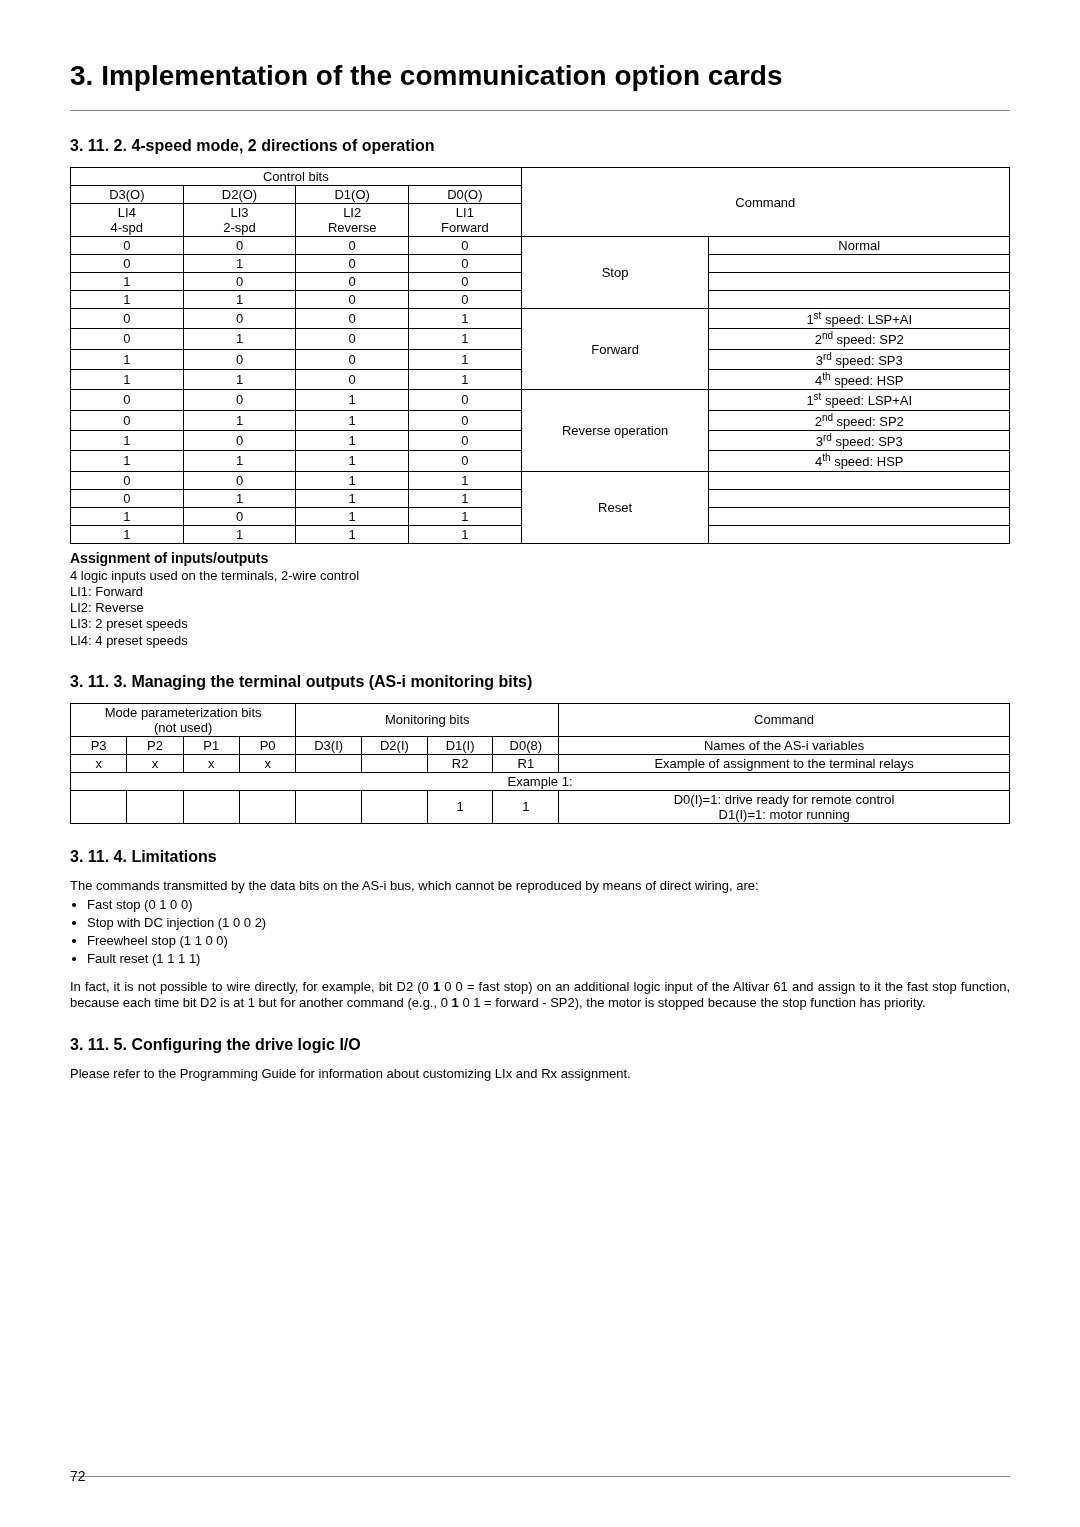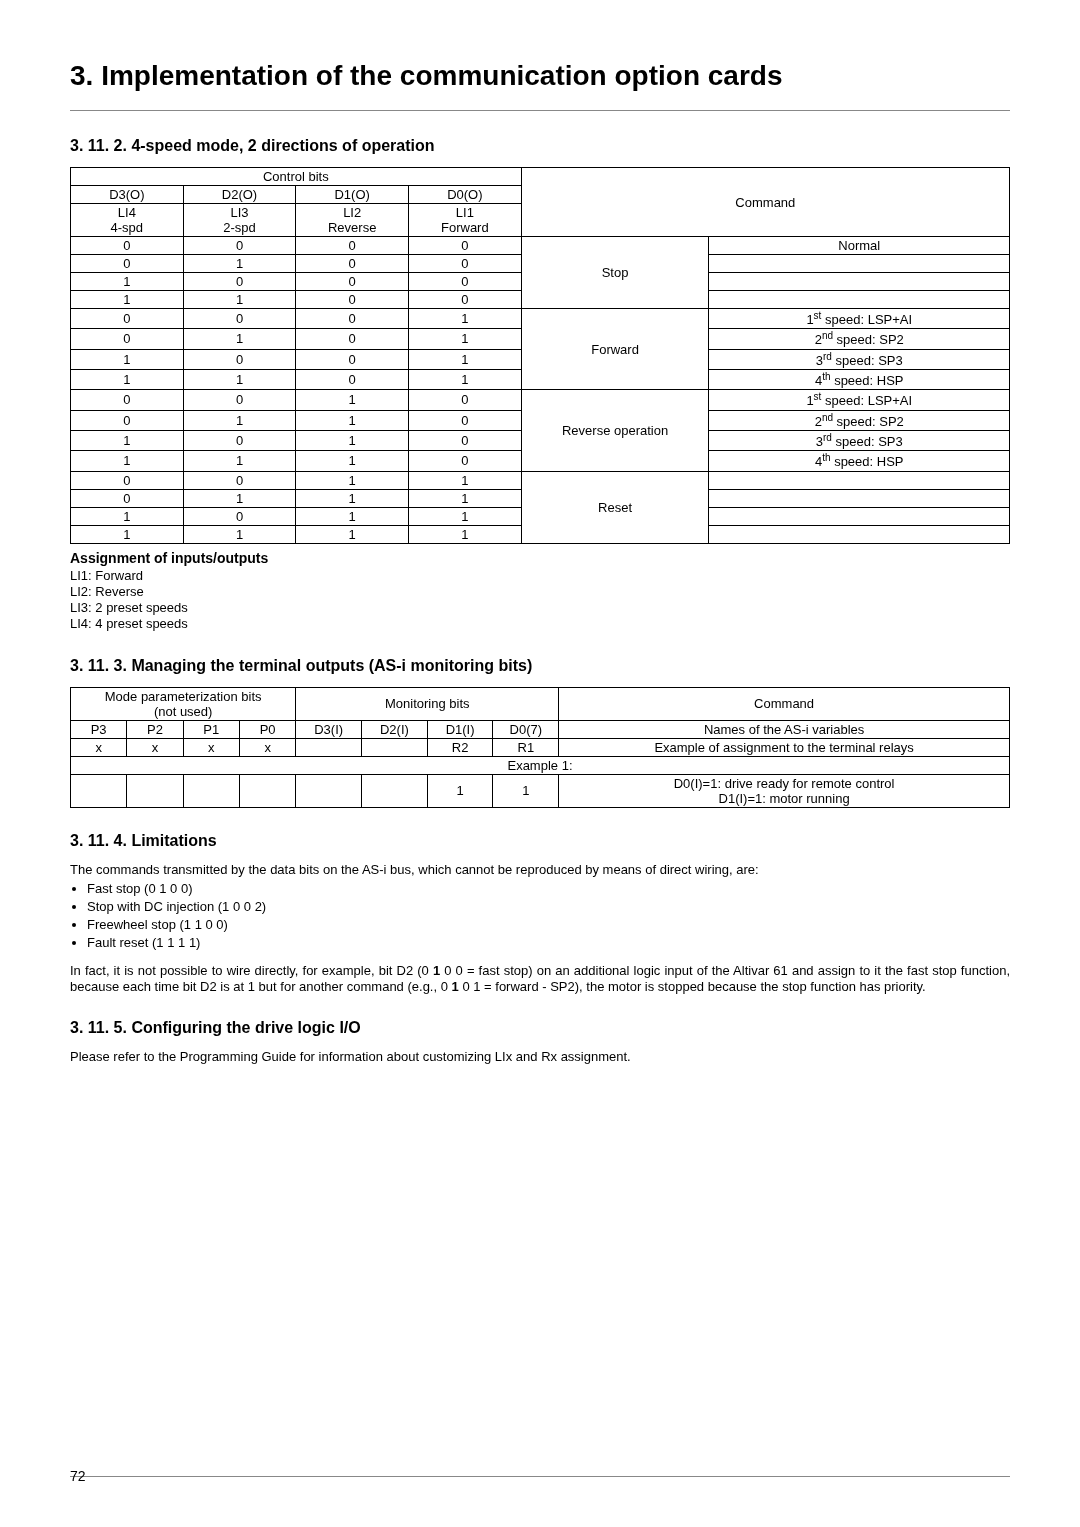--- a/index.html
+++ b/index.html
@@ -228,20 +228,21 @@
             <td>1</td>
             <td>1</td>
             <td>1</td>
             <td></td>
           </tr>
         </tbody>
     </table>
 
     <h3>Assignment of inputs/outputs</h3>
     <div>
+      <p class="small">4 logic inputs used on the terminals, 2-wire control</p>
       <p class="small">LI1: Forward</p>
       <p class="small">LI2: Reverse</p>
       <p class="small">LI3: 2 preset speeds</p>
       <p class="small">LI4: 4 preset speeds</p>
     </div>
   </div>
 
   <div class="sect">
     <h2>3. 11. 3. Managing the terminal outputs (AS-i monitoring bits)</h2>
 
@@ -265,21 +266,21 @@
         <td>Command</td>
       </tr>
       <tr>
         <td>P3</td>
         <td>P2</td>
         <td>P1</td>
         <td>P0</td>
         <td>D3(I)</td>
         <td>D2(I)</td>
         <td>D1(I)</td>
-        <td>D0(7)</td>
+        <td>D0(8)</td>
         <td class="tleft">Names of the AS-i variables</td>
       </tr>
       <tr>
         <td>x</td>
         <td>x</td>
         <td>x</td>
         <td>x</td>
         <td></td>
         <td></td>
         <td>R2</td>

